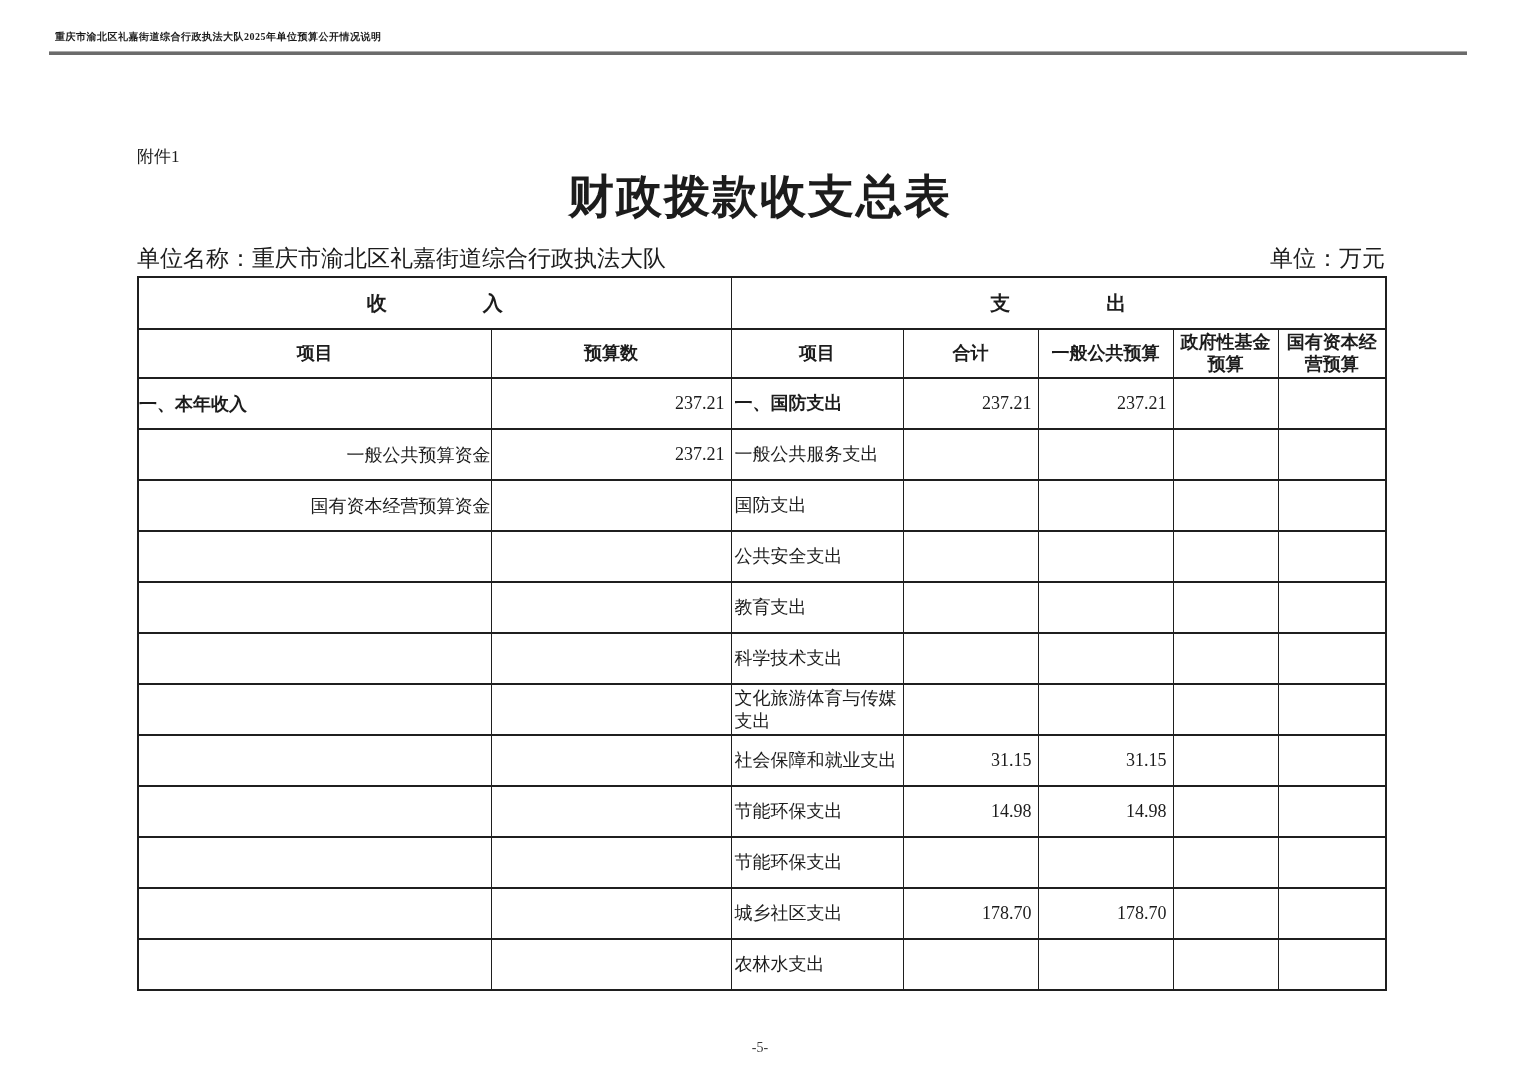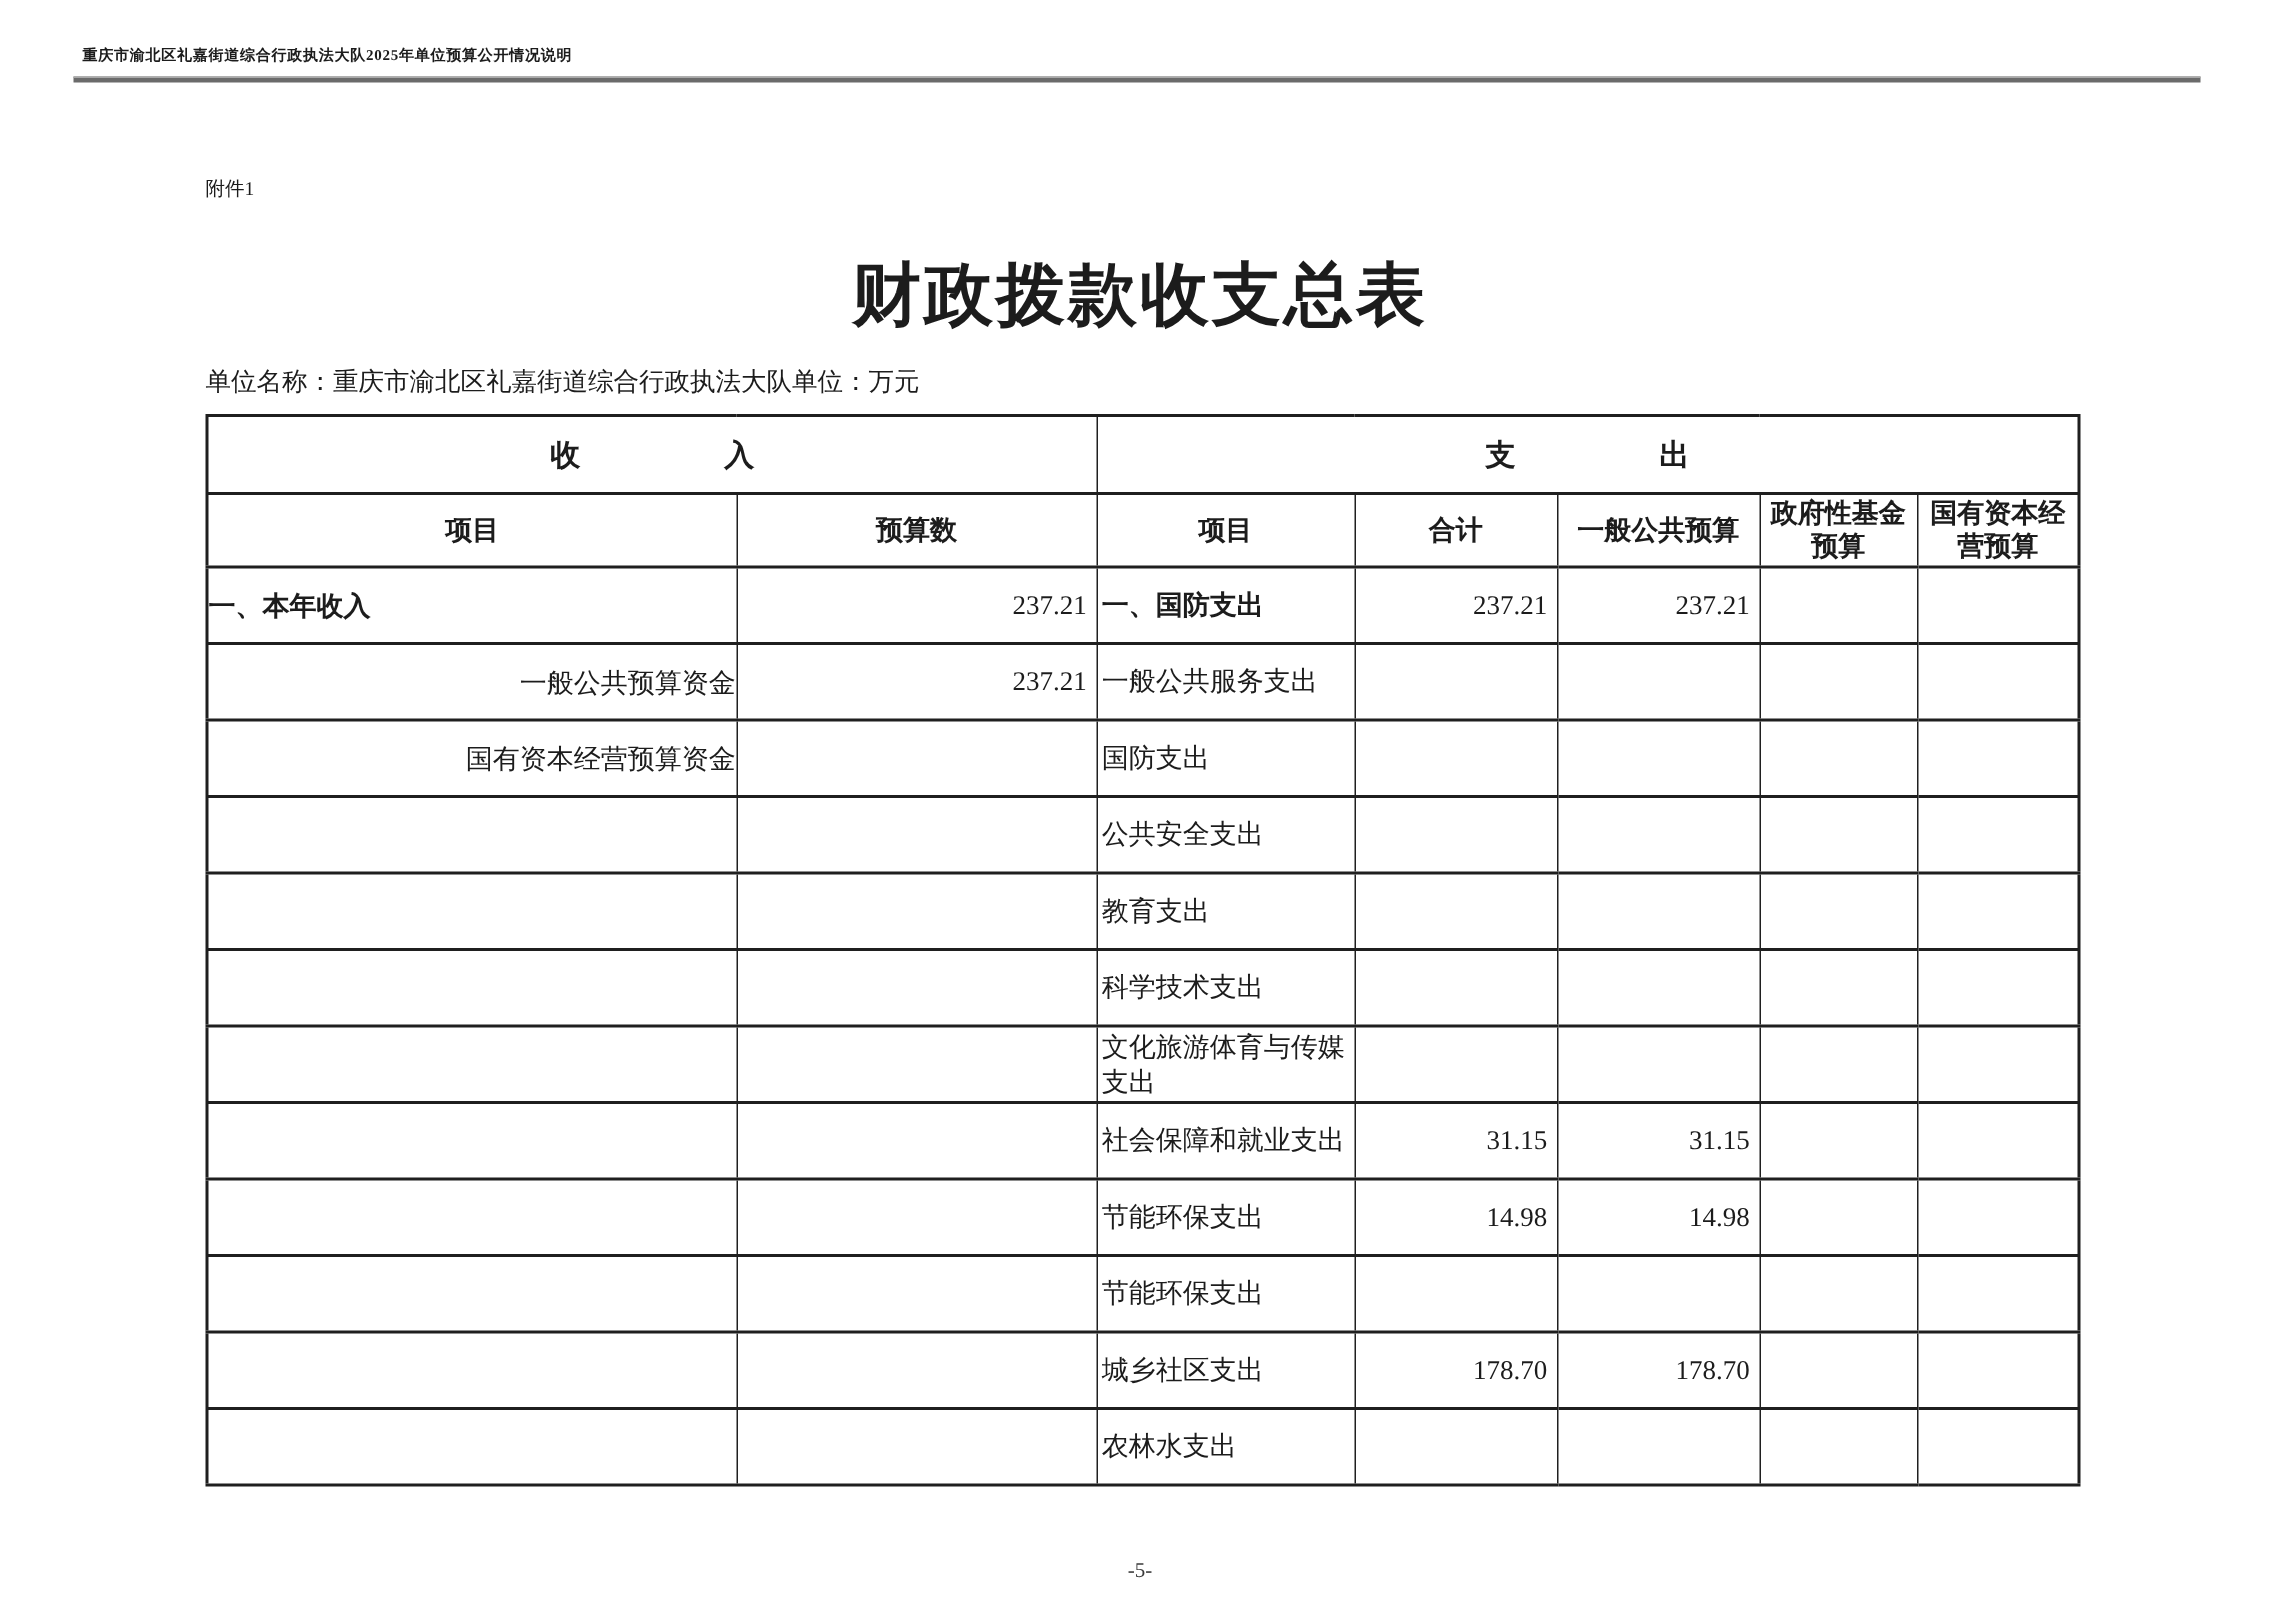--- a/index.html
+++ b/index.html
@@ -8,28 +8,28 @@
     font-family:"Liberation Serif","DejaVu Serif",serif;color:#1c1c1c;
   }
   .doc-header{
     position:absolute;left:55px;top:30px;
     font-size:10px;font-weight:bold;letter-spacing:.5px;white-space:nowrap;
   }
   .doc-rule{
     position:absolute;left:49px;top:51px;width:1418px;height:3px;
     background:#6b6b6b;border-top:1px solid #a9a9a9;
   }
-  .attachment{position:absolute;left:137px;top:117px;font-size:13px;}
+  .attachment{position:absolute;left:137px;top:145px;font-size:17px;}
   .title{
     position:absolute;left:0;top:166px;width:100%;margin:0;
     text-align:center;font-size:46px;font-weight:bold;letter-spacing:2px;
   }
   .meta{
     position:absolute;left:137px;top:243px;width:1248px;
-    display:flex;font-size:17px;
+    display:flex;justify-content:space-between;font-size:23px;
   }
   .table-wrap{position:absolute;left:137px;top:276px;}
   table{
     border-collapse:collapse;table-layout:fixed;width:1248px;
     border:2px solid #1f1f1f;
   }
   th,td{
     border:1px solid #1f1f1f;border-top-width:2px;border-bottom-width:2px;
     padding:0;font-size:18px;vertical-align:middle;overflow:hidden;
   }

